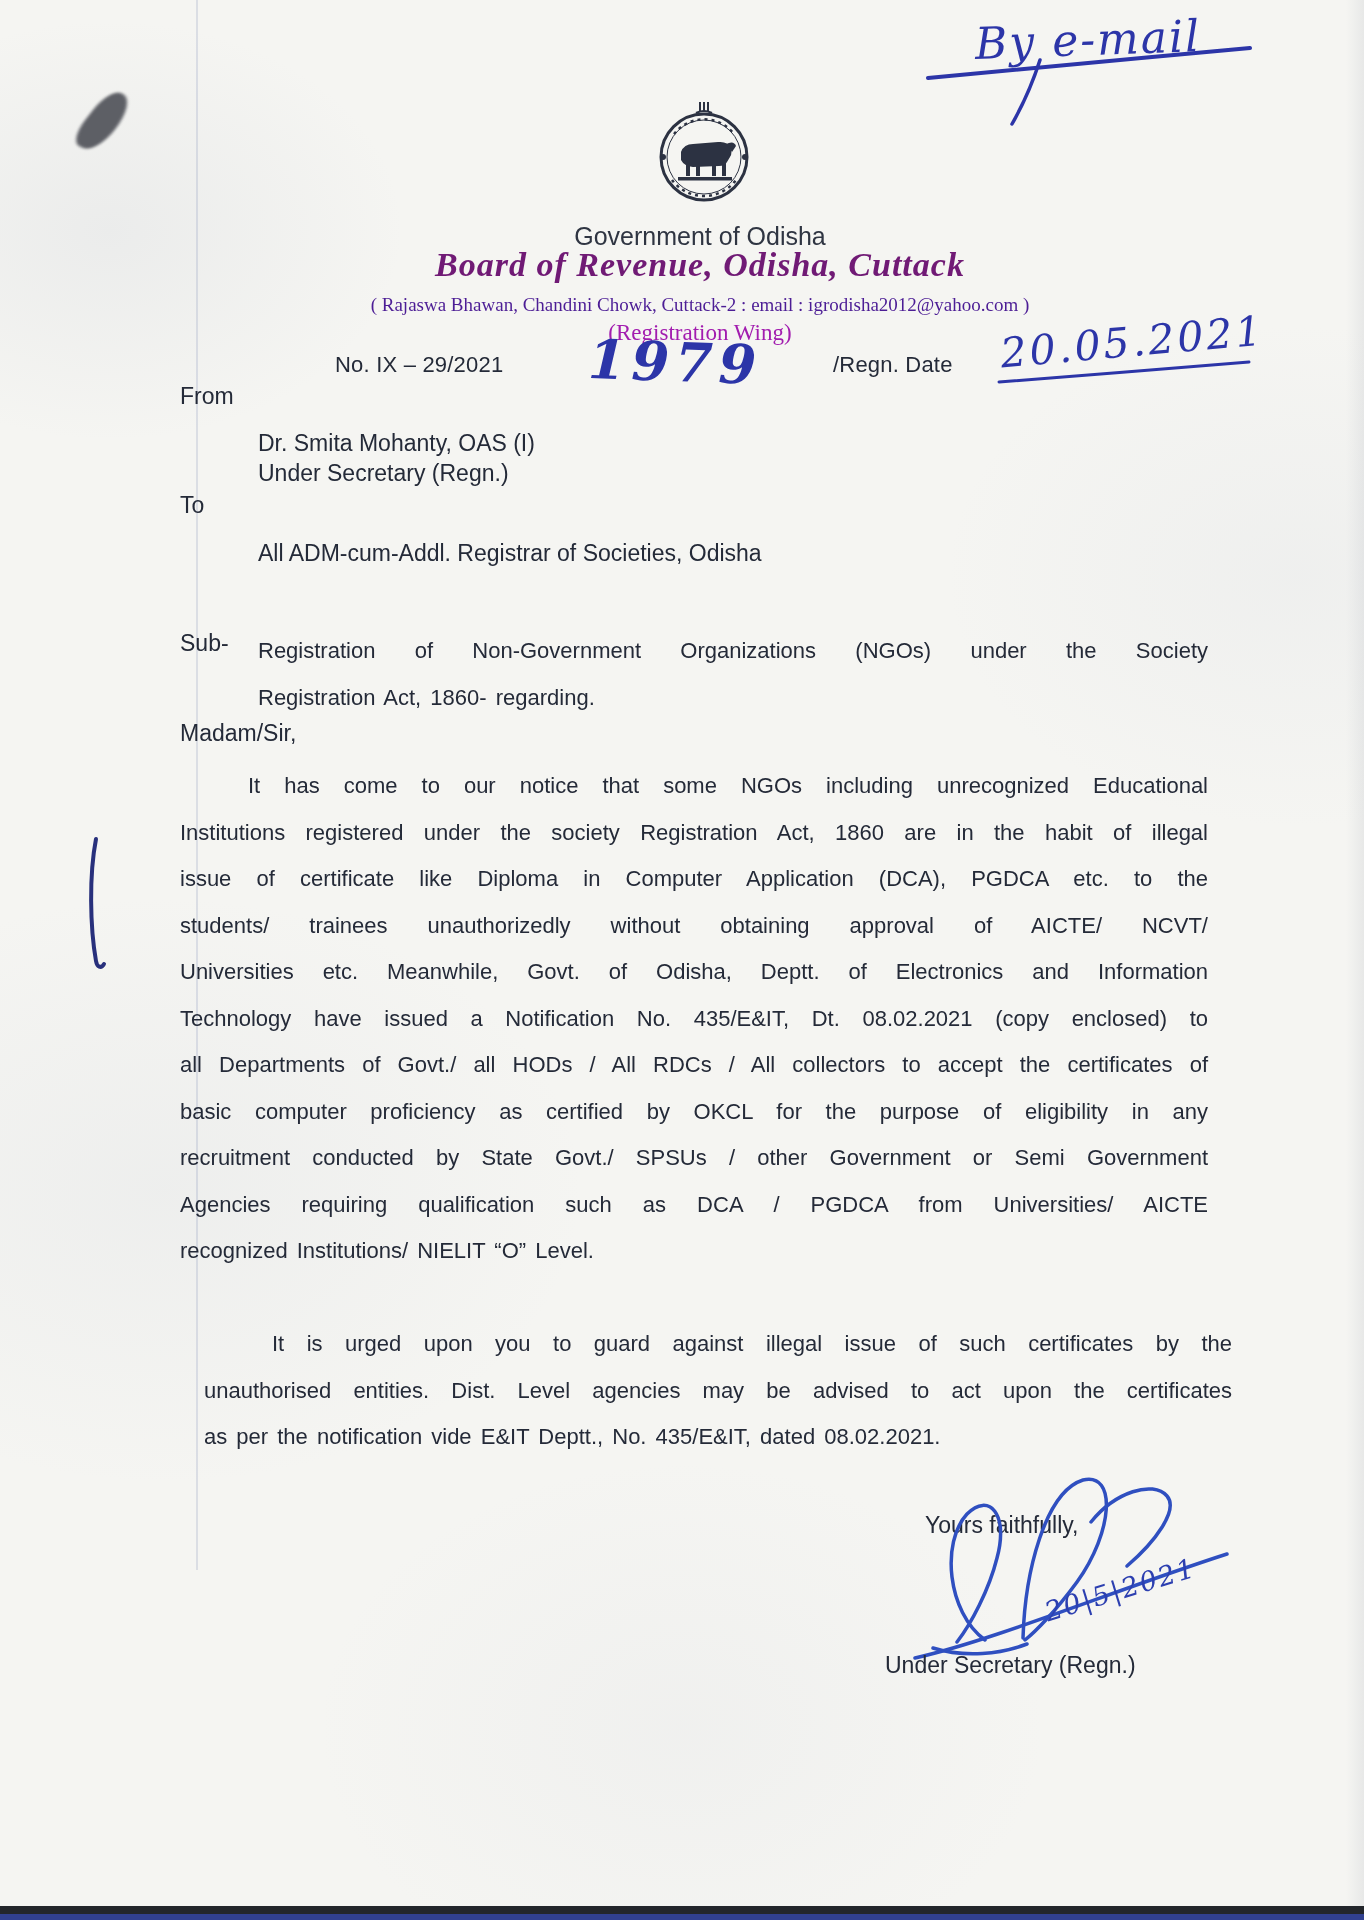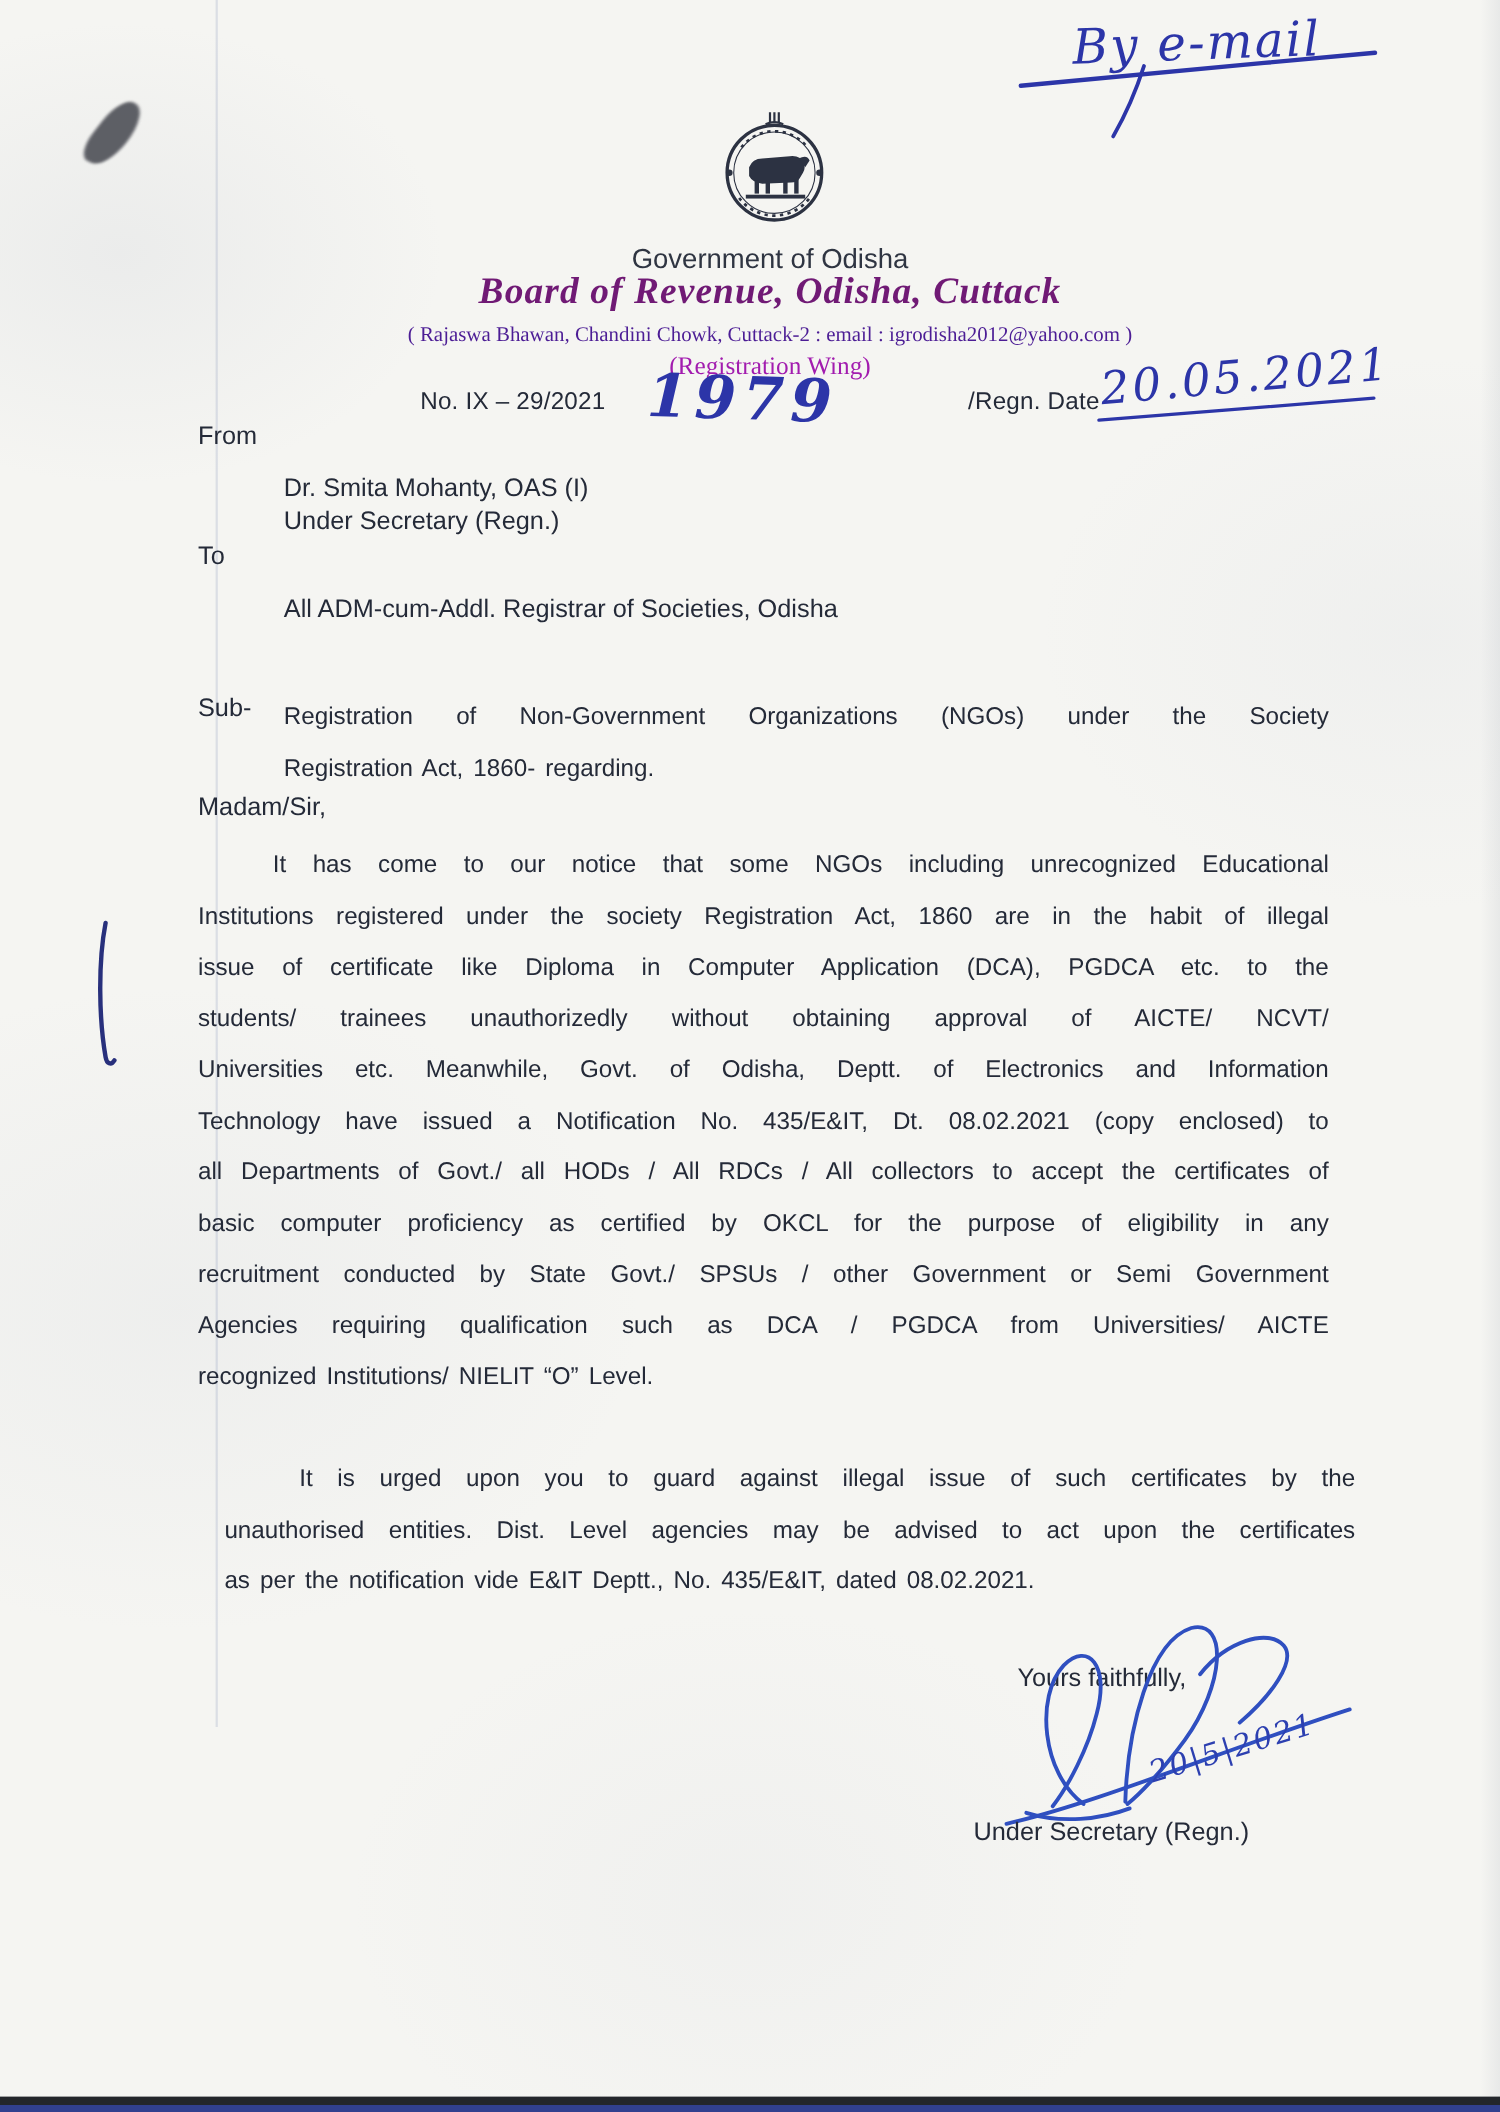--- a/index.html
+++ b/index.html
@@ -16,21 +16,21 @@
       radial-gradient(420px 300px at 8% 12%, rgba(190,195,205,.18), transparent 70%),
       radial-gradient(500px 360px at 95% 30%, rgba(200,205,215,.14), transparent 70%),
       radial-gradient(600px 420px at 12% 62%, rgba(195,200,210,.15), transparent 70%),
       radial-gradient(520px 380px at 50% 90%, rgba(205,208,216,.13), transparent 70%),
       linear-gradient(to left, rgba(170,175,185,.18), transparent 18px);
   }
   .abs{position:absolute;}
   .crease{left:196px; top:0; width:2px; height:1570px; background:rgba(150,160,195,.28);}
   
   .ink{color:#2c35a8; font-family:"DejaVu Serif", serif; font-style:italic;}
-  .scan-text{letter-spacing:.2px;margin-left:47px;}
+  .scan-text{letter-spacing:.2px;}
   .serif{font-family:"Liberation Serif", serif;}
   .hdr-center{left:220px; width:960px; text-align:center;}
   .byemail{top:14px; left:938px; width:300px; font-size:44px; transform:rotate(-2deg); letter-spacing:2px; text-align:center;}
   .byemail-underline{top:0; left:920px;}
   .smudge{
     top:88px; left:88px; width:30px; height:66px; background:#44464e;
     transform:rotate(26deg) skewX(-12deg); border-radius:46% 60% 52% 44%;
     filter:blur(1.4px); opacity:.85;
   }
   .gov-line{top:222px; font-size:25px; color:#2f3542;}

